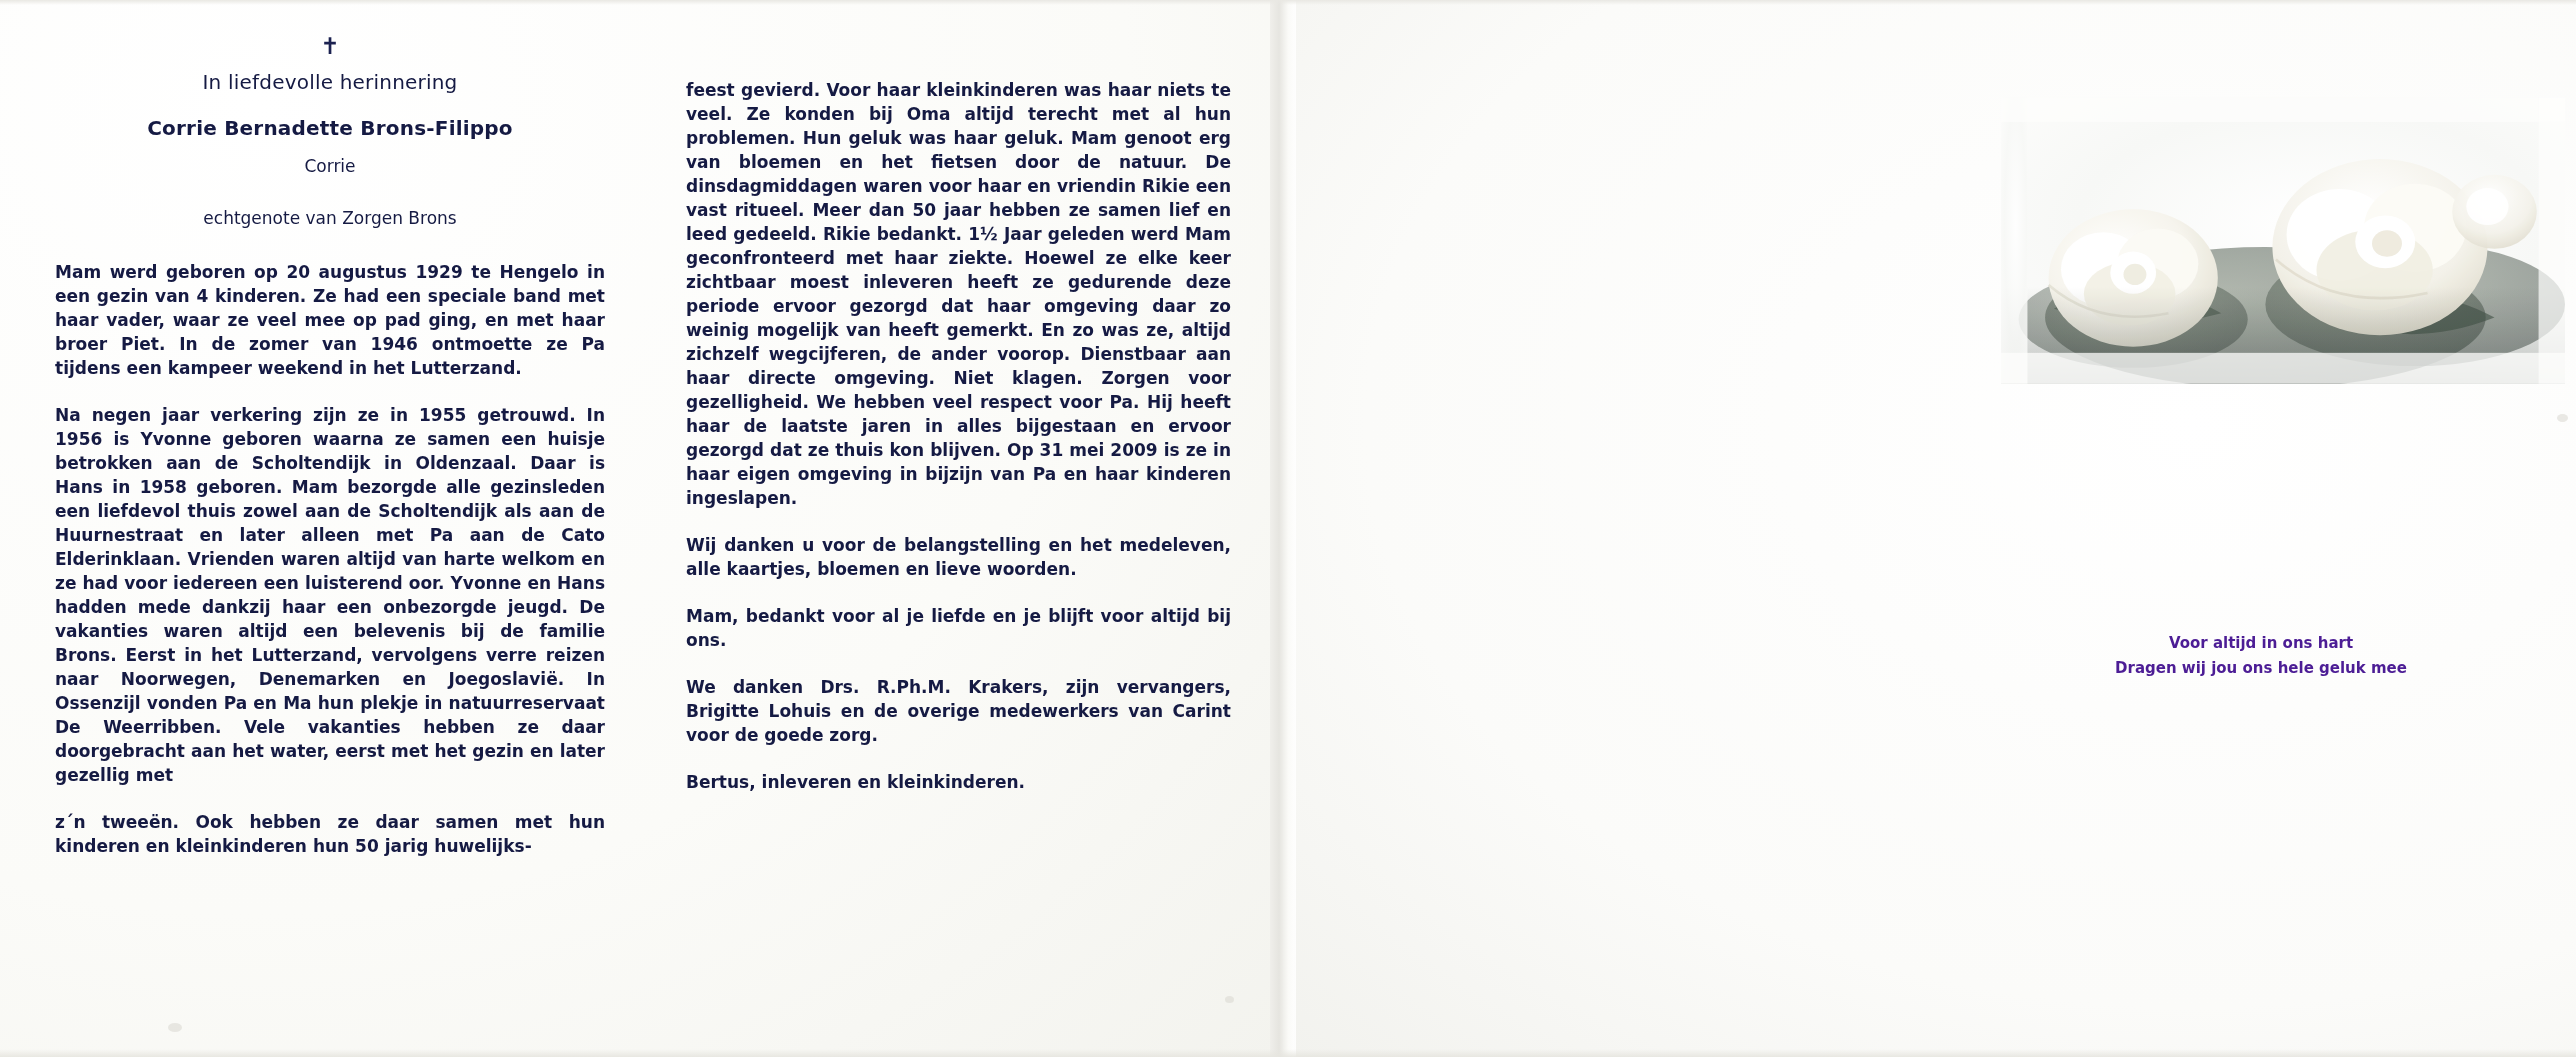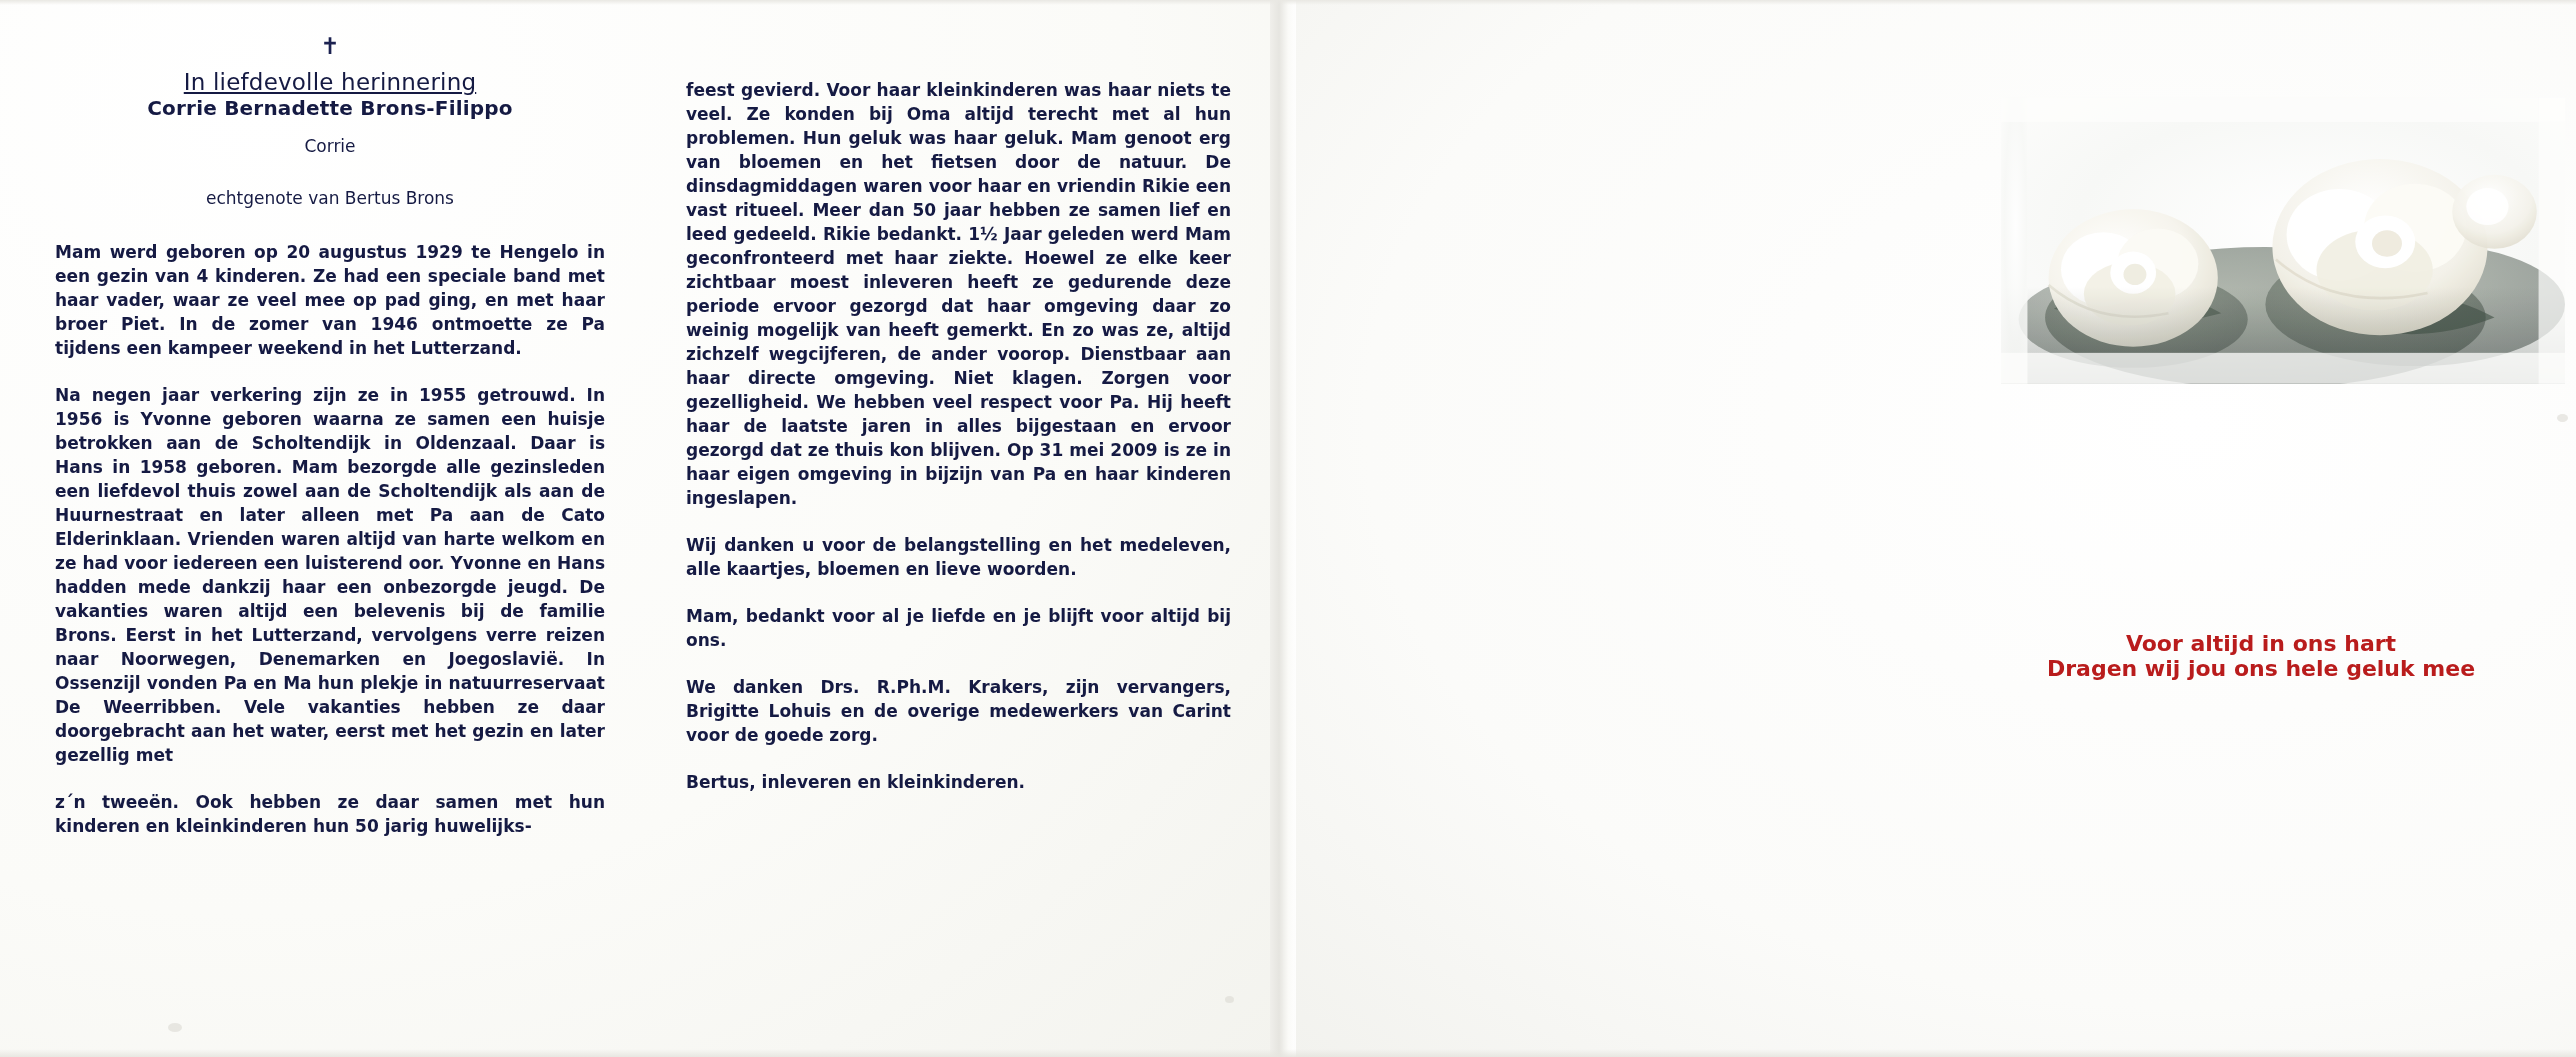--- a/index.html
+++ b/index.html
@@ -69,25 +69,24 @@
     font-weight: 700;
     margin-bottom: 30px;
   }
   .cross {
     font-size: 23px;
     line-height: 23px;
     color: #1b2150;
     margin-bottom: 12.3px;
   }
   .in-memoriam {
-    font-size: 23px;
+    font-size: 20px;
     font-weight: 400;
     letter-spacing: 0.2px;
-    margin-bottom: 2px;
-    text-decoration: underline;
+    margin-bottom: 22px;
   }
   .name {
     font-size: 20px;
     font-weight: 700;
     letter-spacing: 0.2px;
     margin-bottom: 14px;
   }
   .nickname {
     font-size: 17px;
     font-weight: 400;
@@ -107,24 +106,24 @@
     width: 564px;
     height: 287px;
     overflow: hidden;
   }
   .closing {
     position: absolute;
     left: 1957px;
     top: 631px;
     width: 608px;
     text-align: center;
-    font-size: 22px;
+    font-size: 15px;
     line-height: 25px;
     font-weight: 700;
-    color: #b91c1c;
+    color: #4c1d95;
   }
   .closing div { white-space: nowrap; }
 
   
   .speck {
     position: absolute;
     background: #d9d7cf;
     border-radius: 50%;
     opacity: .55;
   }
@@ -144,21 +143,21 @@
   <div class="speck" style="left:1225px;top:996px;width:8.8px;height:7px;"></div>
   <div class="speck" style="left:2557px;top:414px;width:10.6px;height:8px;"></div>
 
   <div class="col col-1">
 
     <div class="header-block">
       <div class="cross">✝</div>
       <div class="in-memoriam">In liefdevolle herinnering</div>
       <div class="name">Corrie Bernadette Brons-Filippo</div>
       <div class="nickname">Corrie</div>
-      <div class="spouse">echtgenote van Bertus Brons</div>
+      <div class="spouse">echtgenote van Zorgen Brons</div>
     </div>
 
     <p>Mam werd geboren op 20 augustus 1929 te Hengelo in een gezin van 4 kinderen. Ze had een speciale band met haar vader, waar ze veel mee op pad ging, en met haar broer Piet. In de zomer van 1946 ontmoette ze Pa tijdens een kampeer weekend in het Lutterzand.</p>
     <p>Na negen jaar verkering zijn ze in 1955 getrouwd. In 1956 is Yvonne geboren waarna ze samen een huisje betrokken aan de Scholtendijk in Oldenzaal. Daar is Hans in 1958 geboren. Mam bezorgde alle gezinsleden een liefdevol thuis zowel aan de Scholtendijk als aan de Huurnestraat en later alleen met Pa aan de Cato Elderinklaan. Vrienden waren altijd van harte welkom en ze had voor iedereen een luisterend oor. Yvonne en Hans hadden mede dankzij haar een onbezorgde jeugd. De vakanties waren altijd een belevenis bij de familie Brons. Eerst in het Lutterzand, vervolgens verre reizen naar Noorwegen, Denemarken en Joegoslavië. In Ossenzijl vonden Pa en Ma hun plekje in natuurreservaat De Weerribben. Vele vakanties hebben ze daar doorgebracht aan het water, eerst met het gezin en later gezellig met</p>
     <p>z´n tweeën. Ook hebben ze daar samen met hun kinderen en kleinkinderen hun 50 jarig huwelijks-</p>
   </div>
 
   <div class="col col-2">
     <p>feest gevierd. Voor haar kleinkinderen was haar niets te veel. Ze konden bij Oma altijd terecht met al hun problemen. Hun geluk was haar geluk. Mam genoot erg van bloemen en het fietsen door de natuur. De dinsdagmiddagen waren voor haar en vriendin Rikie een vast ritueel. Meer dan 50 jaar hebben ze samen lief en leed gedeeld. Rikie bedankt. 1½ Jaar geleden werd Mam geconfronteerd met haar ziekte. Hoewel ze elke keer zichtbaar moest inleveren heeft ze gedurende deze periode ervoor gezorgd dat haar omgeving daar zo weinig mogelijk van heeft gemerkt. En zo was ze, altijd zichzelf wegcijferen, de ander voorop. Dienstbaar aan haar directe omgeving. Niet klagen. Zorgen voor gezelligheid. We hebben veel respect voor Pa. Hij heeft haar de laatste jaren in alles bijgestaan en ervoor gezorgd dat ze thuis kon blijven. Op 31 mei 2009 is ze in haar eigen omgeving in bijzijn van Pa en haar kinderen ingeslapen.</p>
     <p>Wij danken u voor de belangstelling en het medeleven, alle kaartjes, bloemen en lieve woorden.</p>

